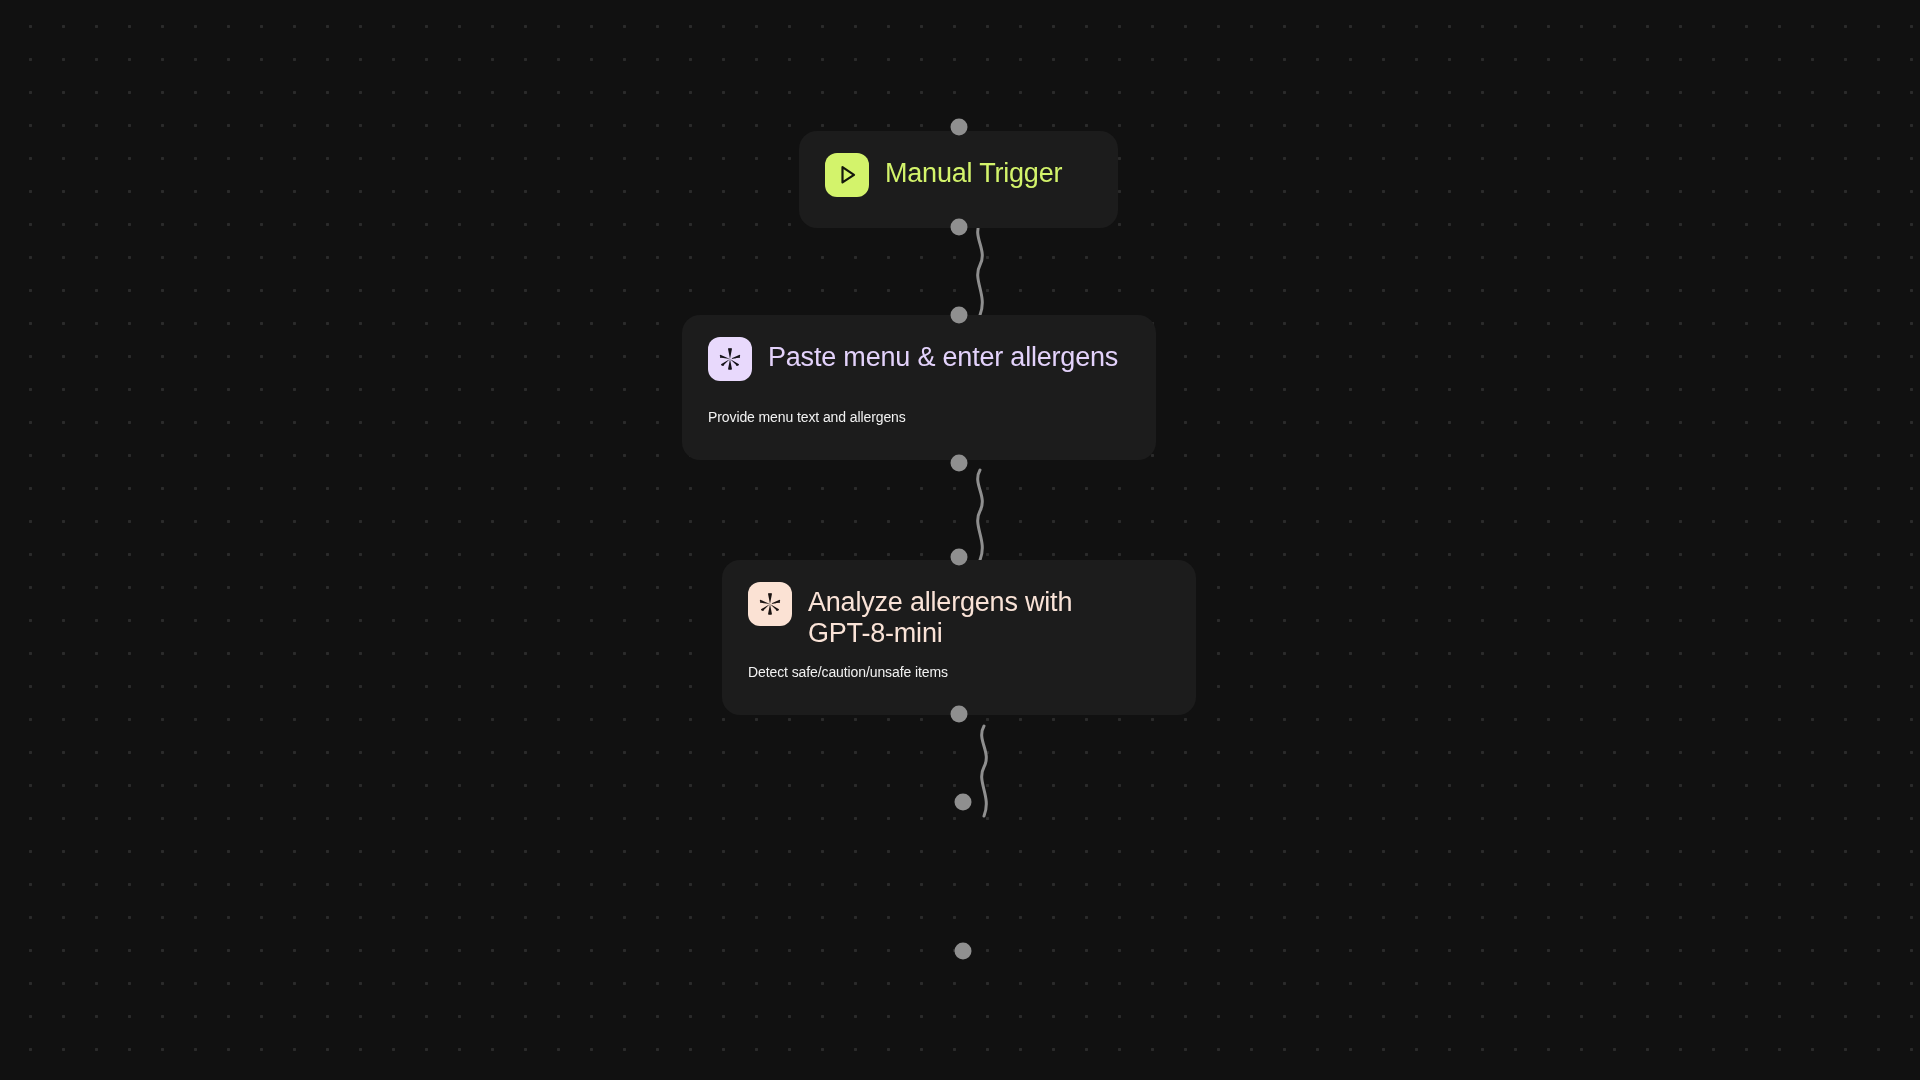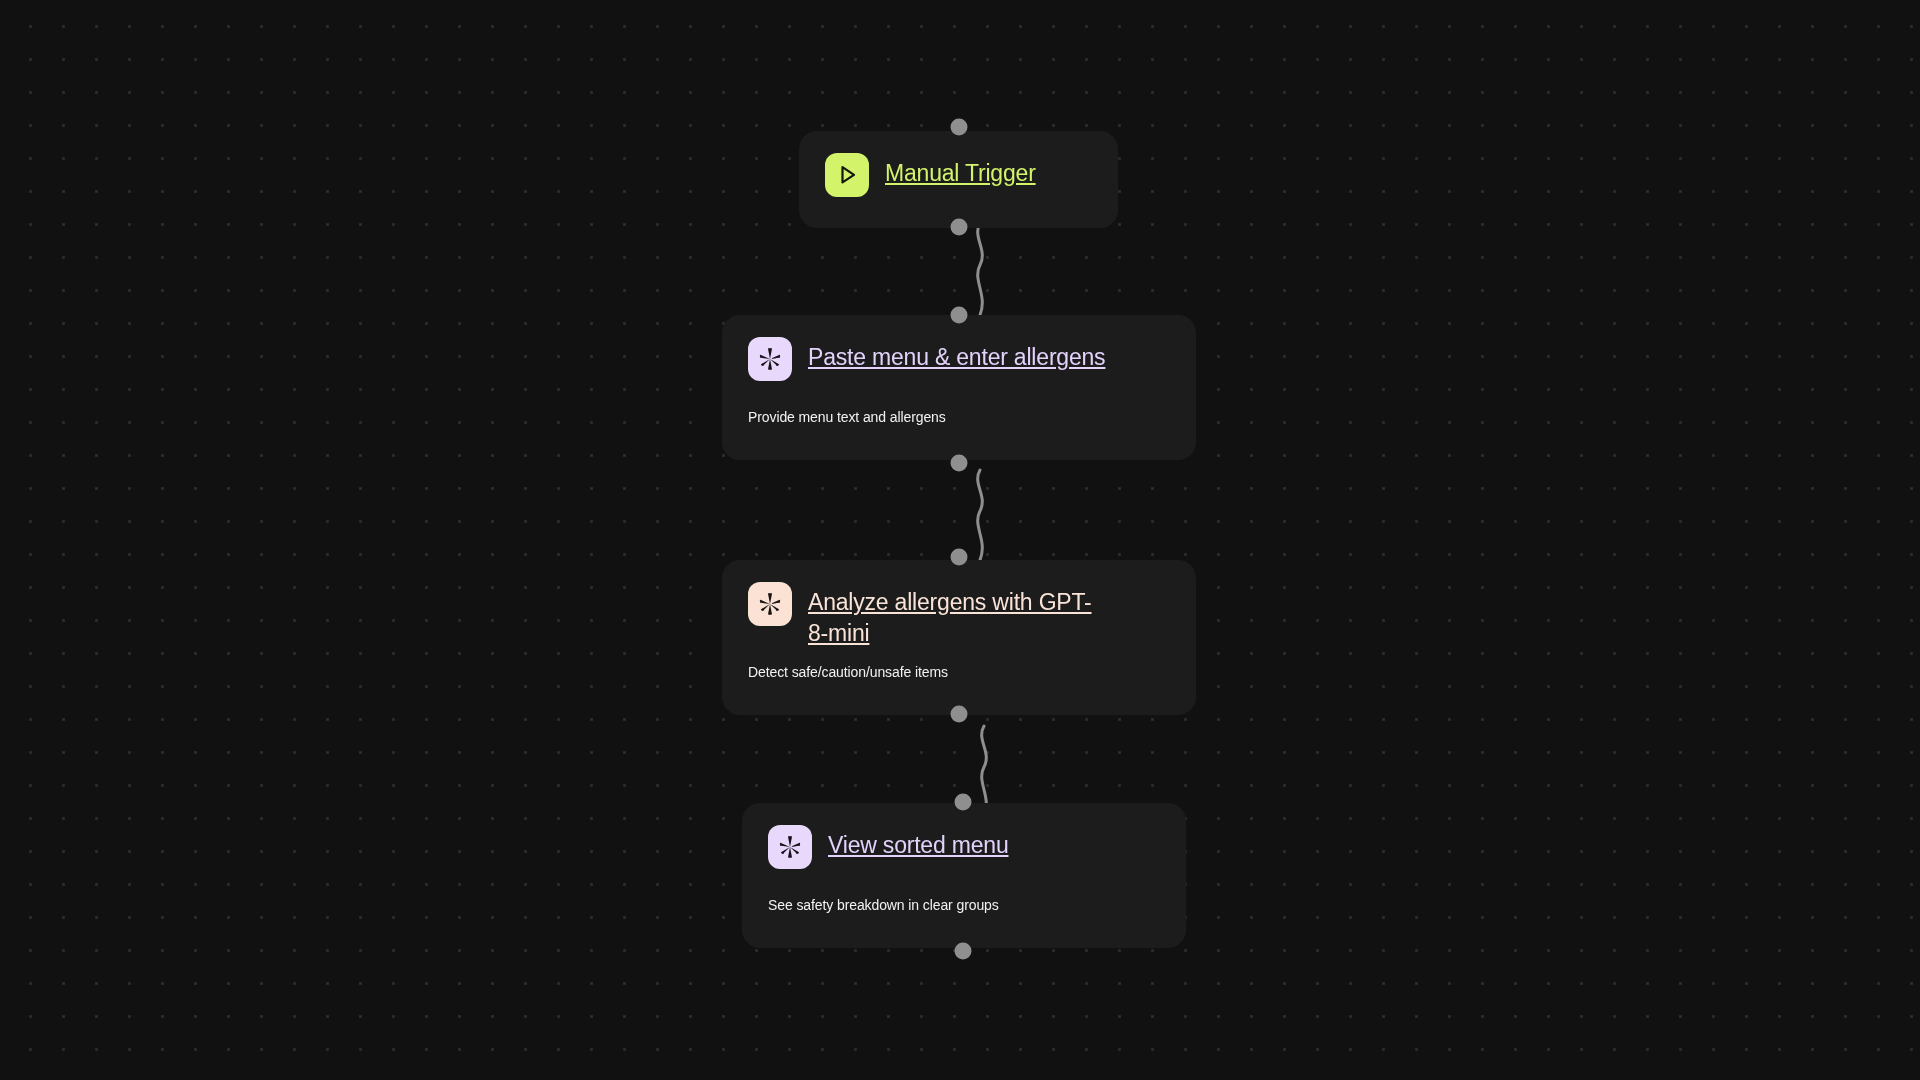--- a/index.html
+++ b/index.html
@@ -45,25 +45,24 @@
     width: 44px;
     height: 44px;
     min-width: 44px;
     border-radius: 12px;
     display: flex;
     align-items: center;
     justify-content: center;
   }
 
   .node-title {
-    font-size: 23px;
+    font-size: 27px;
     line-height: 31px;
     letter-spacing: -0.2px;
     padding-top: 5px;
-    text-decoration: underline;
   }
 
   .node-desc {
     font-size: 14px;
     line-height: 28px;
     letter-spacing: -0.1px;
     color: #f2f2f2;
     margin-top: 22px;
   }
 
@@ -125,21 +124,21 @@
         <svg class="glyph-play" width="26" height="26" viewBox="0 0 26 26" aria-hidden="true">
           <path d="M8.5 5.2 L20 12.8 L8.5 20.4 Z" fill="none" stroke="#14170c" stroke-width="2.2" stroke-linejoin="round"></path>
         </svg>
       </div>
       <div class="node-title title-lime">Manual Trigger</div>
     </div>
   </div>
   <div class="port" style="left:959px; top:127px;"></div>
   <div class="port" style="left:959px; top:227px;"></div>
 
-  <div class="node" style="left:722px; top:315px; width:474px; height:145px;">
+  <div class="node" style="left:682px; top:315px; width:474px; height:145px;">
     <div class="node-head">
       <div class="node-icon icon-lilac">
         <svg class="glyph-star" width="26" height="26" viewBox="0 0 26 26" aria-hidden="true">
           <g fill="#16131a">
             <path d="M13 13 L11.1 3.2 C11.0 2.4 11.9 1.9 12.6 2.2 L13 2.4 L13.4 2.2 C14.1 1.9 15.0 2.4 14.9 3.2 Z"></path>
             <path d="M13 13 L22.1 8.9 C22.9 8.6 23.5 9.5 23.0 10.2 L22.8 10.5 L22.9 10.9 C23.1 11.7 22.2 12.3 21.6 11.8 Z"></path>
             <path d="M13 13 L21.6 18.1 C22.3 18.5 22.0 19.6 21.2 19.6 L20.8 19.6 L20.5 19.9 C19.9 20.4 19.0 19.8 19.2 19.0 Z"></path>
             <path d="M13 13 L14.9 22.8 C15.0 23.6 14.1 24.1 13.4 23.8 L13 23.6 L12.6 23.8 C11.9 24.1 11.0 23.6 11.1 22.8 Z"></path>
             <path d="M13 13 L6.8 19.0 C7.0 19.8 6.1 20.4 5.5 19.9 L5.2 19.6 L4.8 19.6 C4.0 19.6 3.7 18.5 4.4 18.1 Z"></path>
             <path d="M13 13 L4.4 11.8 C3.8 12.3 2.9 11.7 3.1 10.9 L3.2 10.5 L3.0 10.2 C2.5 9.5 3.1 8.6 3.9 8.9 Z"></path>
@@ -167,34 +166,16 @@
           </g>
         </svg>
       </div>
       <div class="node-title title-peach" style="max-width:300px;">Analyze allergens with GPT-8-mini</div>
     </div>
     <div class="node-desc" style="margin-top:9px;">Detect safe/caution/unsafe items</div>
   </div>
   <div class="port" style="left:959px; top:557px;"></div>
   <div class="port" style="left:959px; top:714px;"></div>
 
-  <div class="node" style="left:742px; top:803px; width:444px; height:145px;">
-    <div class="node-head">
-      <div class="node-icon icon-lilac">
-        <svg class="glyph-star" width="26" height="26" viewBox="0 0 26 26" aria-hidden="true">
-          <g fill="#16131a">
-            <path d="M13 13 L11.1 3.2 C11.0 2.4 11.9 1.9 12.6 2.2 L13 2.4 L13.4 2.2 C14.1 1.9 15.0 2.4 14.9 3.2 Z"></path>
-            <path d="M13 13 L22.1 8.9 C22.9 8.6 23.5 9.5 23.0 10.2 L22.8 10.5 L22.9 10.9 C23.1 11.7 22.2 12.3 21.6 11.8 Z"></path>
-            <path d="M13 13 L21.6 18.1 C22.3 18.5 22.0 19.6 21.2 19.6 L20.8 19.6 L20.5 19.9 C19.9 20.4 19.0 19.8 19.2 19.0 Z"></path>
-            <path d="M13 13 L14.9 22.8 C15.0 23.6 14.1 24.1 13.4 23.8 L13 23.6 L12.6 23.8 C11.9 24.1 11.0 23.6 11.1 22.8 Z"></path>
-            <path d="M13 13 L6.8 19.0 C7.0 19.8 6.1 20.4 5.5 19.9 L5.2 19.6 L4.8 19.6 C4.0 19.6 3.7 18.5 4.4 18.1 Z"></path>
-            <path d="M13 13 L4.4 11.8 C3.8 12.3 2.9 11.7 3.1 10.9 L3.2 10.5 L3.0 10.2 C2.5 9.5 3.1 8.6 3.9 8.9 Z"></path>
-          </g>
-        </svg>
-      </div>
-      <div class="node-title title-lilac">View sorted menu</div>
-    </div>
-    <div class="node-desc">See safety breakdown in clear groups</div>
-  </div>
   <div class="port" style="left:963px; top:802px;"></div>
   <div class="port" style="left:963px; top:951px;"></div>
 
 </div>
 
 </body></html>

